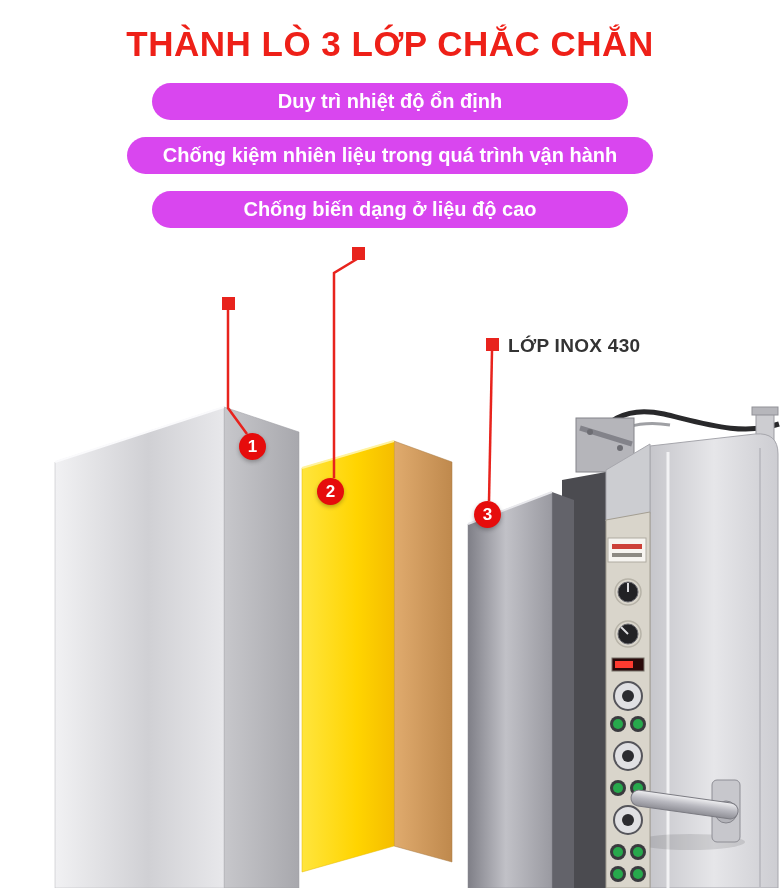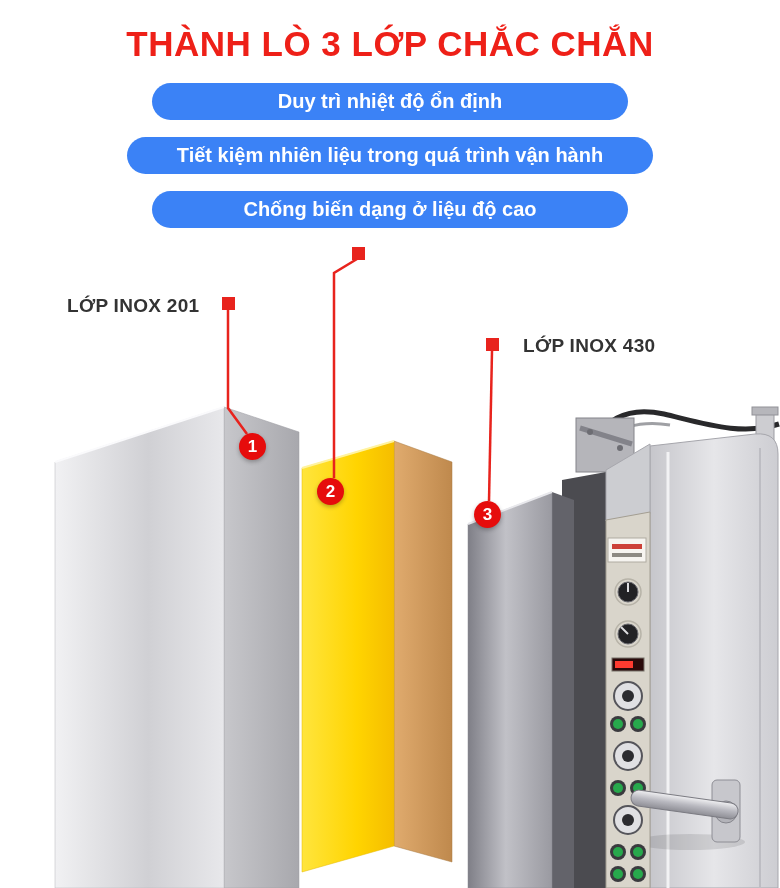--- a/index.html
+++ b/index.html
@@ -7,35 +7,35 @@
   .page { position:relative; width:780px; height:888px; background:#ffffff; overflow:hidden; }
 
   .title {
     position:absolute; top:24px; left:0; width:100%;
     text-align:center; font-size:35px; font-weight:800;
     color:#ee2018; letter-spacing:0.5px; white-space:nowrap;
   }
 
   .pill {
     position:absolute; height:37px; line-height:37px;
-    background:#3b82f6; border-radius:19px;
+    background:#d946ef; border-radius:19px;
     text-align:center; color:#ffffff; font-weight:700; font-size:20px;
     white-space:nowrap;
   }
   .pill-0 { left:152px; top:83px;  width:476px; }
   .pill-1 { left:127px; top:137px; width:526px; }
   .pill-2 { left:152px; top:191px; width:476px; }
 
   .layer-label {
     position:absolute; font-weight:700; color:#333333;
     letter-spacing:0.3px; white-space:nowrap;
   }
   .label-glass { left:373px; top:245px; font-size:20px; }
   .label-201   { left:67px;  top:295px; font-size:19px; }
-  .label-430   { left:508px; top:335px; font-size:19px;margin-left:15px; }
+  .label-430   { left:508px; top:335px; font-size:19px; }
 
   .marker {
     position:absolute; width:27px; height:27px; border-radius:50%;
     background:#e60c0c; color:#ffffff; font-weight:700; font-size:17px;
     display:flex; align-items:center; justify-content:center;
     box-shadow:0 2px 4px rgba(0,0,0,0.28);
   }
   .marker-1 { left:239px; top:433px; }
   .marker-2 { left:317px; top:478px; }
   .marker-3 { left:474px; top:501px; }
@@ -194,24 +194,23 @@
 
       <rect x="486" y="338" width="13" height="13" fill="#e8231d"></rect>
       <polyline points="492,351 489,501" fill="none" stroke="#e8231d" stroke-width="2.5"></polyline>
     </g>
   </svg>
 
   <h1 class="title">THÀNH LÒ 3 LỚP CHẮC CHẮN</h1>
 
   <div>
     <div class="pill pill-0">Duy trì nhiệt độ ổn định</div>
-    <div class="pill pill-1">Tiết kiệm nhiên liệu trong quá trình vận hành</div>
+    <div class="pill pill-1">Chống kiệm nhiên liệu trong quá trình vận hành</div>
     <div class="pill pill-2">Chống biến dạng ở liệu độ cao</div>
   </div>
 
-  <div class="layer-label label-201">LỚP INOX 201</div>
   <div class="layer-label label-430">LỚP INOX 430</div>
 
   <div class="marker marker-1">1</div>
   <div class="marker marker-2">2</div>
   <div class="marker marker-3">3</div>
 
 </div>
 
 </body></html>

